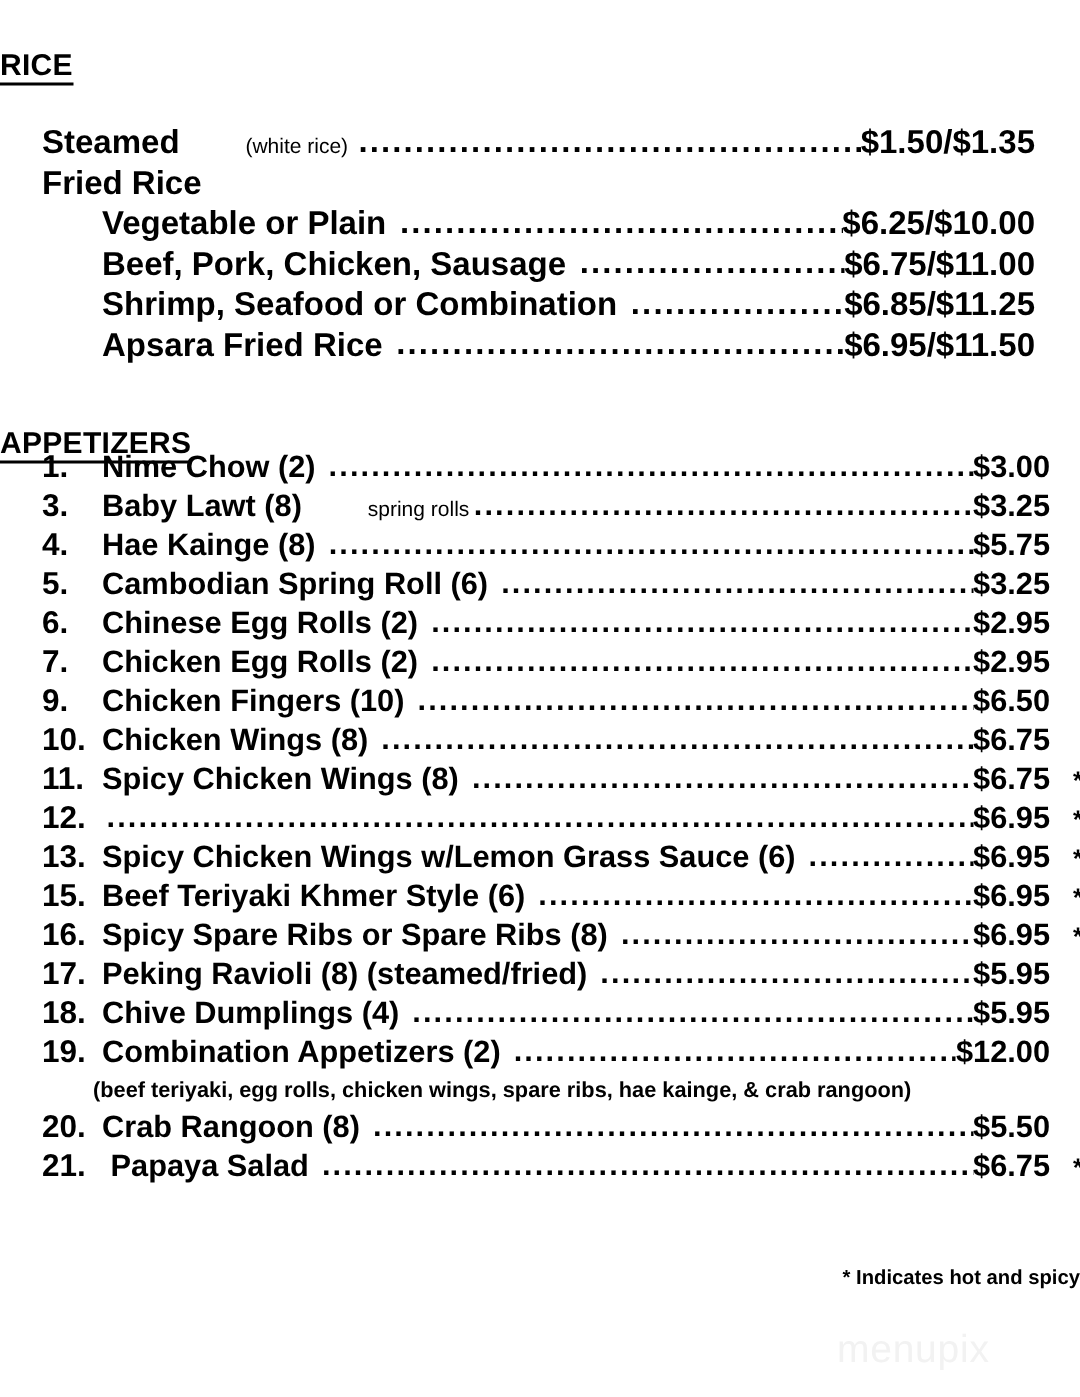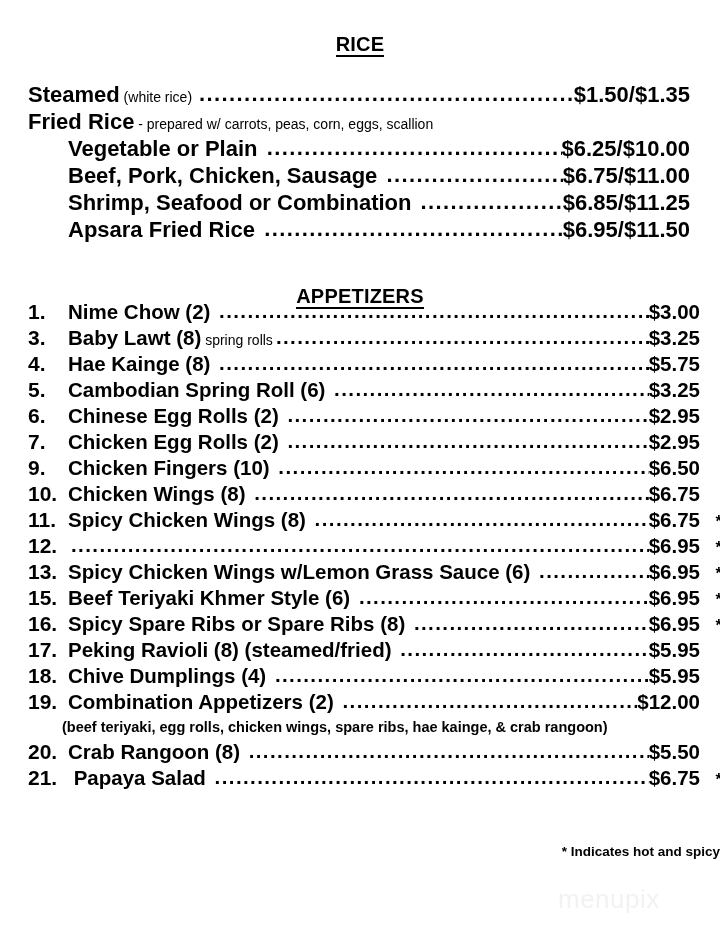--- a/index.html
+++ b/index.html
@@ -18,21 +18,21 @@
 
   .page {
     position: relative;
     width: 720px;
     height: 931px;
     box-sizing: border-box;
   }
 
   
   .section-heading {
-    text-align: center;
+    text-align: left;
     font-weight: bold;
     font-size: 20px;
     letter-spacing: 0.2px;
   }
   .section-heading span {
     border-bottom: 2px solid #000;
     padding-bottom: 0px;
   }
   #rice-heading { position: absolute; left: 0; top: 33px; width: 720px; }
   #appetizers-heading { position: absolute; left: 0; top: 263px; width: 720px; margin-top: 22px; }
@@ -55,20 +55,21 @@
     font-size: 21px;
     flex: 0 0 auto;
     white-space: pre;
   }
   .sub {
     font-weight: normal;
     font-size: 14px;
     flex: 0 0 auto;
     white-space: pre;
     align-self: baseline;
+    padding-left: 40px;
   }
   .leader {
     flex: 1 1 auto;
     overflow: hidden;
     white-space: nowrap;
     font-weight: bold;
     font-size: 21px;
     letter-spacing: 1.4px;
     line-height: 1;
     margin: 0 0px 0 3px;
@@ -164,21 +165,20 @@
 
   <div id="rice-list">
       <div class="row">
         <span class="name">Steamed</span>
         <span class="sub"> (white rice) </span>
         <span class="leader">........................................................................................................................</span>
         <span class="price">$1.50/$1.35</span>
       </div>
       <div class="row plainline">
         <span class="name">Fried Rice</span>
-        <span class="sub"> - prepared w/ carrots, peas, corn, eggs, scallion</span>
         <span class="leader">........................................................................................................................</span>
         <span class="price"></span>
       </div>
       <div class="row indent">
         <span class="name">Vegetable or Plain </span>
         <span class="leader">........................................................................................................................</span>
         <span class="price">$6.25/$10.00</span>
       </div>
       <div class="row indent">
         <span class="name">Beef, Pork, Chicken, Sausage </span>

